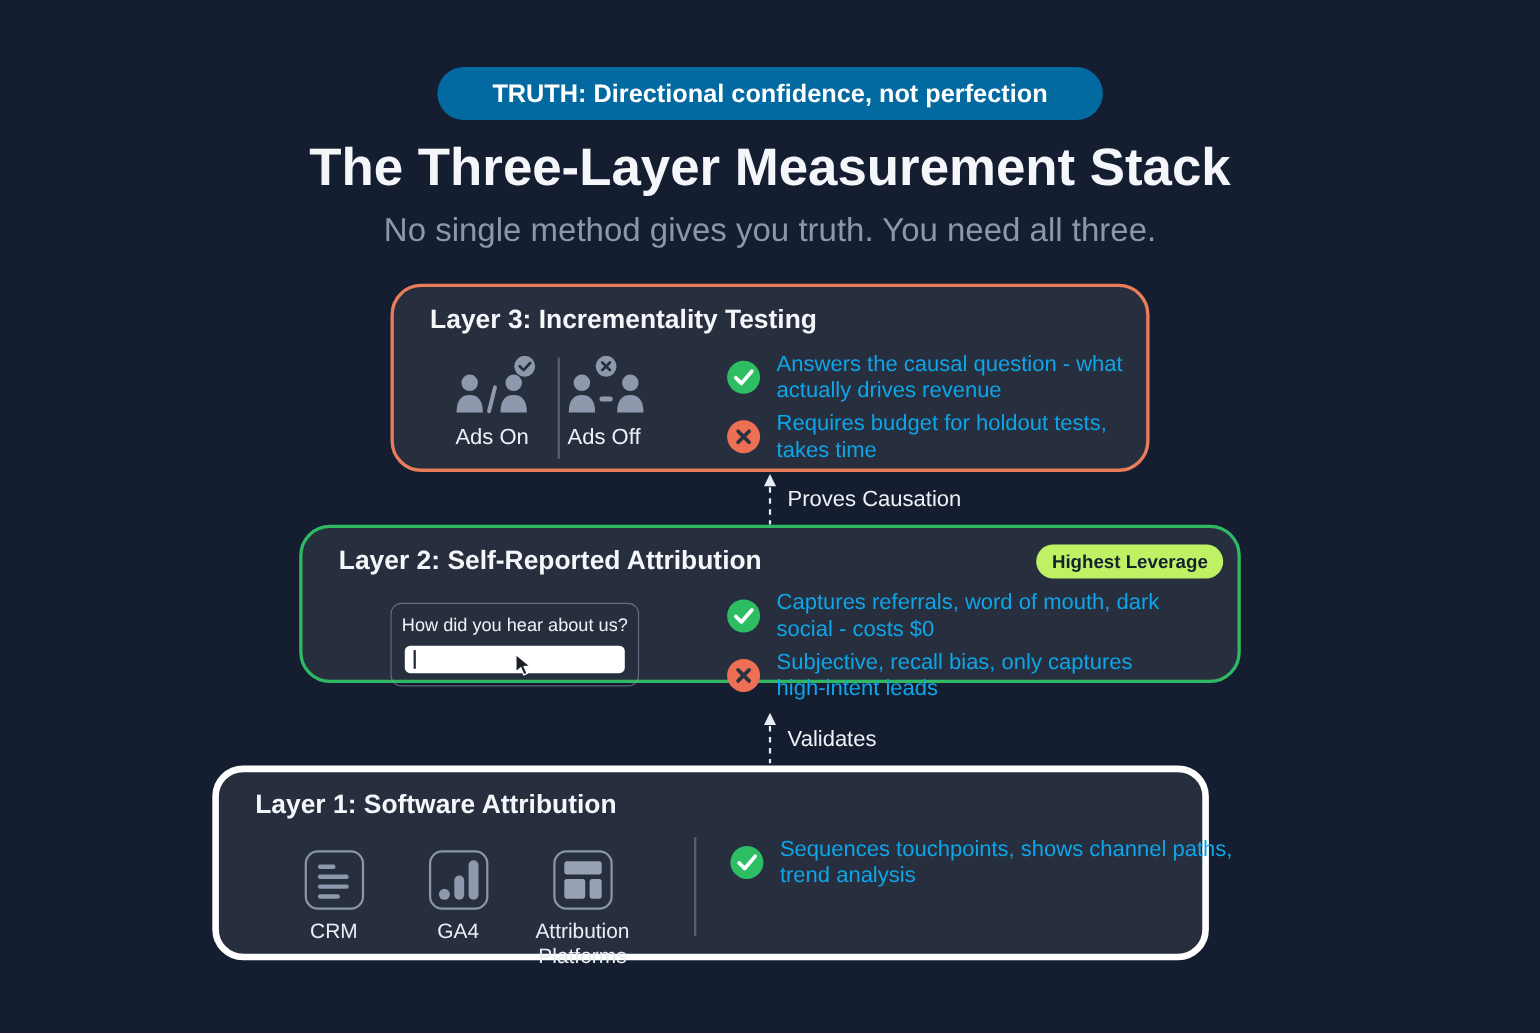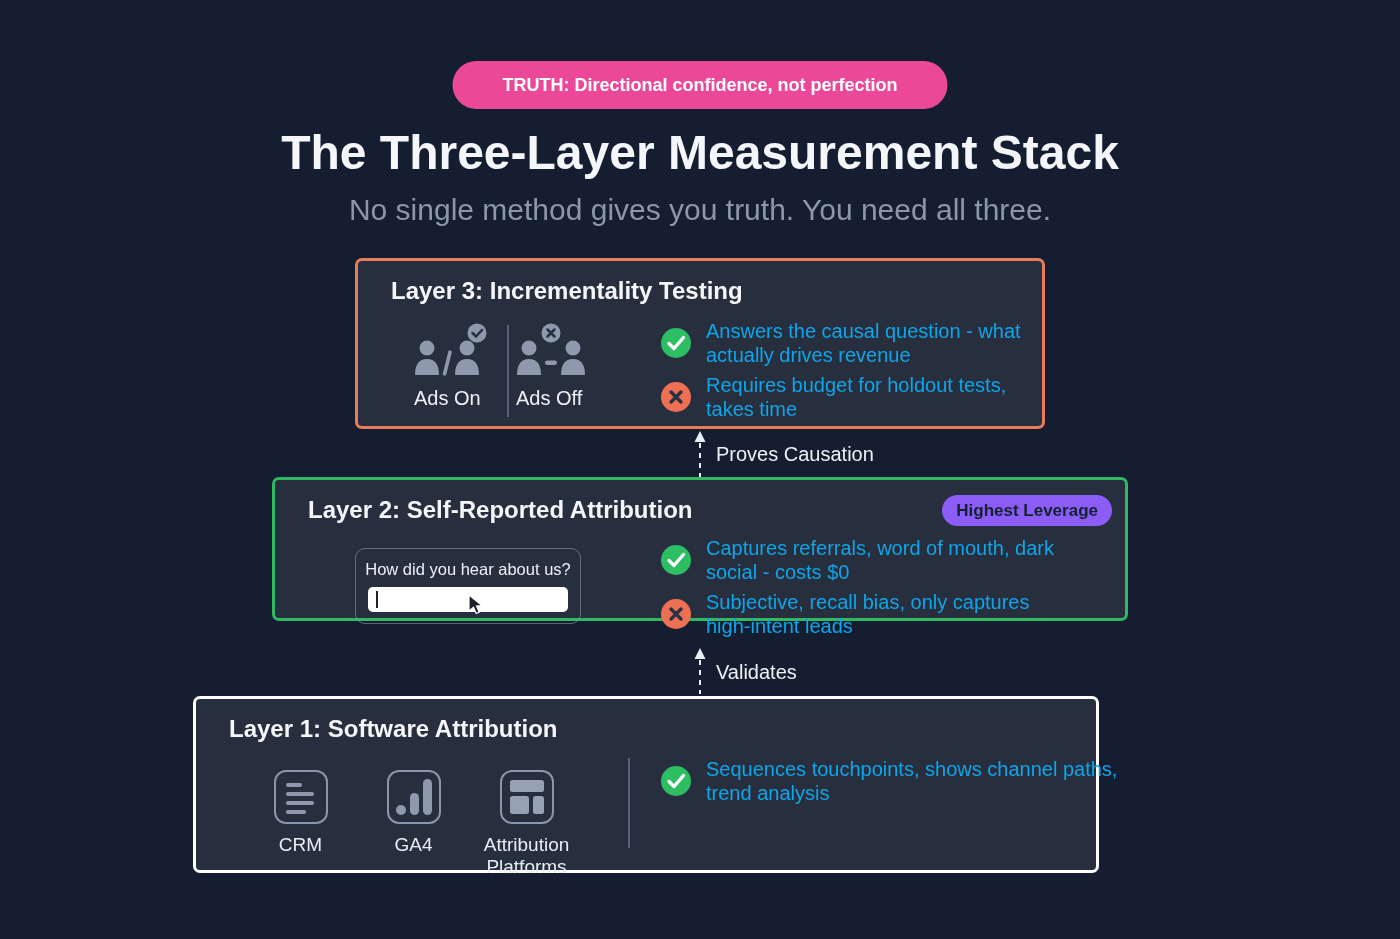--- a/index.html
+++ b/index.html
@@ -6,37 +6,37 @@
   html,body { width:1400px; height:939px; }
   body {
     font-family:"Liberation Sans", sans-serif;
     background:#141e30;
     position:relative;
     overflow:hidden;
   }
   .pill {
     position:absolute; top:61px; left:50%; transform:translateX(-50%);
     height:48px; line-height:48px; padding:0 50px;
-    background:#ec4899; color:#ffffff; font-size:18px; font-weight:700;
+    background:#0369a1; color:#ffffff; font-size:23px; font-weight:700;
     border-radius:26px; white-space:nowrap;
   }
   .title {
     position:absolute; top:125px; left:0; width:100%;
     text-align:center; font-size:48px; font-weight:700; color:#f4f6fa;
   }
   .subtitle {
     position:absolute; top:193px; left:0; width:100%;
     text-align:center; font-size:30px; color:#8d97a9;
   }
   .card {
-    position:absolute; background:#272f3e; border-radius:7px;
+    position:absolute; background:#272f3e; border-radius:28px;
   }
   .layer3 { left:355px; top:258px; width:690px; height:171px; border:3px solid #e87d5c; }
   .layer2 { left:272px; top:477px; width:856px; height:144px; border:3px solid #30b863; }
-  .layer1 { left:193px; top:696px; width:906px; height:177px; border:3px solid #ffffff;padding-left:43px; }
+  .layer1 { left:193px; top:696px; width:906px; height:177px; border:6px solid #ffffff;padding-left:43px; }
   .card-title {
     position:absolute; left:33px; top:16px;
     font-size:24px; font-weight:700; color:#f4f6fa;
   }
   .points { position:absolute; display:flex; flex-direction:column; }
   .layer3 .points { left:303px; top:58px; gap:6px; }
   .layer2 .points { left:386px; top:56px; gap:6px; }
   .layer1 .points { left:465px; top:58px; gap:12px; }
   .point { display:flex; gap:15px; align-items:center; }
   .pcircle {
@@ -70,21 +70,21 @@
   .form-label { text-align:center; font-size:16.5px; color:#eef1f6; margin-top:11px; }
   .form-input {
     position:relative; width:200px; height:25px; margin:8px auto 0 auto;
     background:#ffffff; border-radius:5px;
   }
   .caret { position:absolute; left:8px; top:4px; width:2px; height:17px; background:#1c2430; }
   .cursor { position:absolute; left:100px; top:7px; }
   
   .leverage-badge {
     position:absolute; right:13px; top:15px; height:31px; line-height:31px;
-    padding:0 14px; background:#8b5cf6; color:#13222e;
+    padding:0 14px; background:#bef264; color:#13222e;
     font-size:17px; font-weight:700; border-radius:17px;
   }
   
   .tools { position:absolute; left:48px; top:70px; display:flex; }
   .tool { width:113px; display:flex; flex-direction:column; align-items:center; }
   .tool-label { font-size:19px; line-height:22px; color:#e9edf4; margin-top:9px; text-align:center; max-width:112px; }
   .tools-divider { position:absolute; left:432px; top:59px; height:90px; border-left:2px solid #56627a; }
 </style>
 </head>
 <body>

